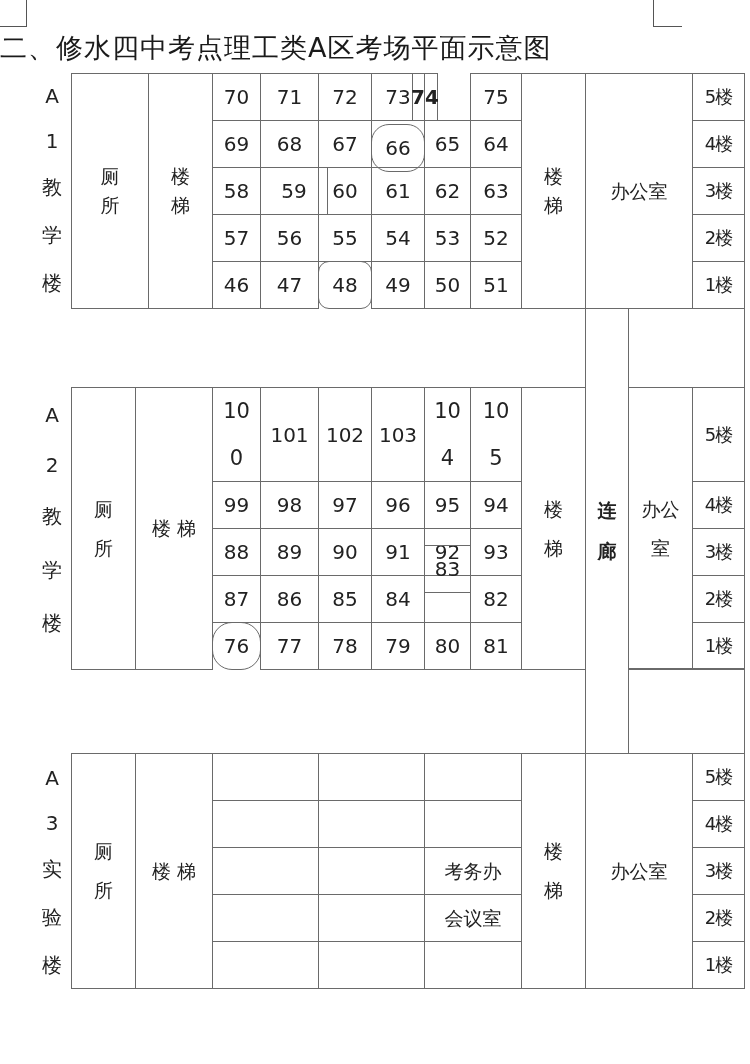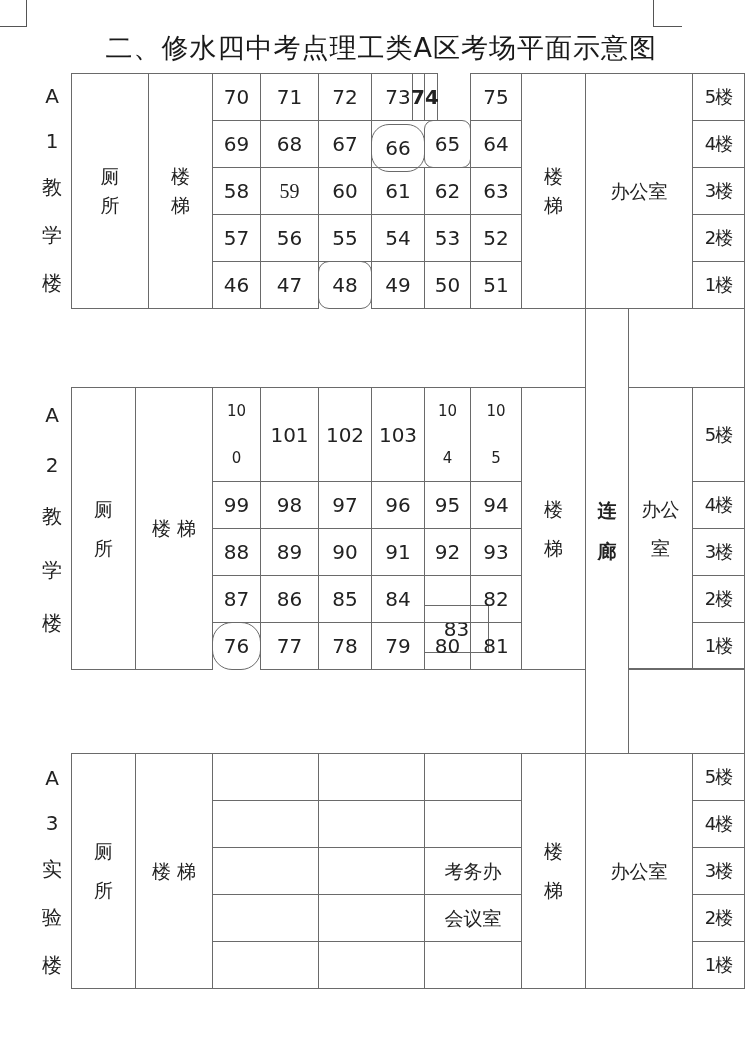--- a/index.html
+++ b/index.html
@@ -1,30 +1,30 @@
 <!DOCTYPE html>
 <html><head>
   <meta charset="utf-8">
   <style>
     html, body { margin: 0; padding: 0; background: #ffffff; }
     body { width: 750px; height: 1064px; position: relative; overflow: hidden;
            font-family: "DejaVu Sans", "Liberation Sans", sans-serif; color: #1e1e1e; }
-    .title { position: absolute; left: 0; top: 30px; width: 657px; text-align: right;
+    .title { position: absolute; left: 0; top: 30px; width: 657px; text-align: left;
              font-size: 27px; letter-spacing: 1px; color: #1a1a1a; }
     .mark { position: absolute; border-color: #555; border-style: solid; }
     .box { position: absolute; box-sizing: border-box; border: 1.5px solid #6a6a6a; background: transparent; }
     .cell { position: absolute; box-sizing: border-box; display: flex; align-items: center; justify-content: center;
             text-align: center; font-size: 19px; color: #222; line-height: 1; }
     .num { font-size: 20px; }
     .vtext { flex-direction: column; }
     .vtext span { display: block; }
     .bldg { position: absolute; left: 35px; width: 34px; display: flex; flex-direction: column;
             align-items: center; justify-content: space-around; font-size: 20px; color: #222; }
     .floor { font-size: 18px; letter-spacing: -1px; }
-    .split { line-height: 47px; font-size: 15px; }
+    .split { line-height: 47px; font-size: 21px; }
   </style>
 </head>
 <body>
 
 <div class="mark" style="left:0;top:0;width:26px;height:26px;border-width:0 1.5px 1.5px 0;"></div>
 <div class="mark" style="left:653px;top:0;width:28px;height:26px;border-width:0 0 1.5px 1.5px;"></div>
 
 <div class="title">二、修水四中考点理工类A区考场平面示意图</div>
 
 <div>
@@ -52,25 +52,25 @@
     <div class="box cell num" style="left:260px;top:73px;width:59px;height:48px;">71</div>
     <div class="box cell num" style="left:318px;top:73px;width:54px;height:48px;">72</div>
     <div class="box cell num" style="left:371px;top:73px;width:54px;height:48px;">73</div>
     <div class="box cell num" style="left:412px;top:73px;width:26px;height:48px;font-weight:bold;">74</div>
     <div class="box cell num" style="left:470px;top:73px;width:52px;height:48px;">75</div>
 
     <div class="box cell num" style="left:212px;top:120px;width:49px;height:48px;">69</div>
     <div class="box cell num" style="left:260px;top:120px;width:59px;height:48px;">68</div>
     <div class="box cell num" style="left:318px;top:120px;width:54px;height:48px;">67</div>
     <div class="box cell num" style="left:371px;top:124px;width:54px;height:48px;border-radius:18px;">66</div>
-    <div class="box cell num" style="left:424px;top:120px;width:47px;height:48px;border-radius:9px;">65</div>
+    <div class="box cell num" style="left:424px;top:120px;width:47px;height:48px;">65</div>
     <div class="box cell num" style="left:470px;top:120px;width:52px;height:48px;text-align:center;">64</div>
 
     <div class="box cell num" style="left:212px;top:167px;width:49px;height:48px;">58</div>
-    <div class="box cell num" style="left:260px;top:167px;width:59px;height:48px;font-family:Liberation Serif, serif;">59</div>
+    <div class="box cell num" style="left:260px;top:167px;width:68px;height:48px;">59</div>
     <div class="box cell num" style="left:318px;top:167px;width:54px;height:48px;">60</div>
     <div class="box cell num" style="left:371px;top:167px;width:54px;height:48px;">61</div>
     <div class="box cell num" style="left:424px;top:167px;width:47px;height:48px;">62</div>
     <div class="box cell num" style="left:470px;top:167px;width:52px;height:48px;">63</div>
 
     <div class="box cell num" style="left:212px;top:214px;width:49px;height:48px;">57</div>
     <div class="box cell num" style="left:260px;top:214px;width:59px;height:48px;">56</div>
     <div class="box cell num" style="left:318px;top:214px;width:54px;height:48px;">55</div>
     <div class="box cell num" style="left:371px;top:214px;width:54px;height:48px;">54</div>
     <div class="box cell num" style="left:424px;top:214px;width:47px;height:48px;">53</div>
@@ -146,21 +146,21 @@
   <div class="box cell num" style="left:260px;top:528px;width:59px;height:48px;">89</div>
   <div class="box cell num" style="left:318px;top:528px;width:54px;height:48px;">90</div>
   <div class="box cell num" style="left:371px;top:528px;width:54px;height:48px;">91</div>
   <div class="box cell num" style="left:424px;top:528px;width:47px;height:48px;">92</div>
   <div class="box cell num" style="left:470px;top:528px;width:52px;height:48px;">93</div>
 
   <div class="box cell num" style="left:212px;top:575px;width:49px;height:48px;">87</div>
   <div class="box cell num" style="left:260px;top:575px;width:59px;height:48px;">86</div>
   <div class="box cell num" style="left:318px;top:575px;width:54px;height:48px;">85</div>
   <div class="box cell num" style="left:371px;top:575px;width:54px;height:48px;">84</div>
-  <div class="box cell num" style="left:424px;top:605px;width:65px;height:48px;">83</div>
+  <div class="box cell num" style="left:424px;top:545px;width:47px;height:48px;">83</div>
   <div class="box cell num" style="left:470px;top:575px;width:52px;height:48px;">82</div>
 
   <div class="box cell num" style="left:212px;top:622px;width:49px;height:48px;border-radius:20px;">76</div>
   <div class="box cell num" style="left:260px;top:622px;width:59px;height:48px;">77</div>
   <div class="box cell num" style="left:318px;top:622px;width:54px;height:48px;">78</div>
   <div class="box cell num" style="left:371px;top:622px;width:54px;height:48px;">79</div>
   <div class="box cell num" style="left:424px;top:622px;width:47px;height:48px;">80</div>
   <div class="box cell num" style="left:470px;top:622px;width:52px;height:48px;">81</div>
 
   <div class="box cell vtext" style="left:521px;top:387px;width:65px;height:283px;">

